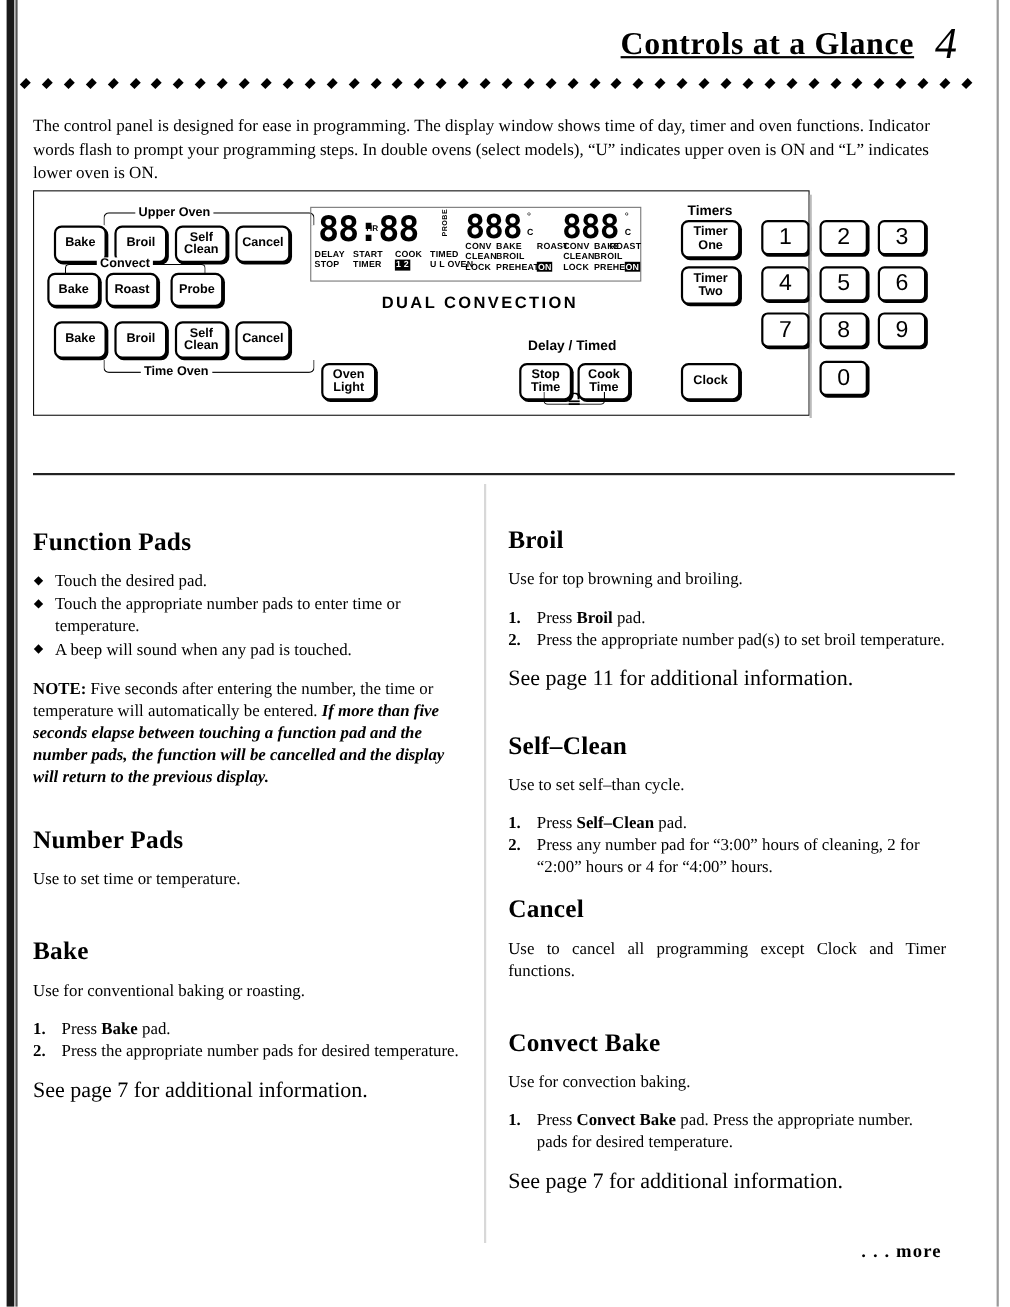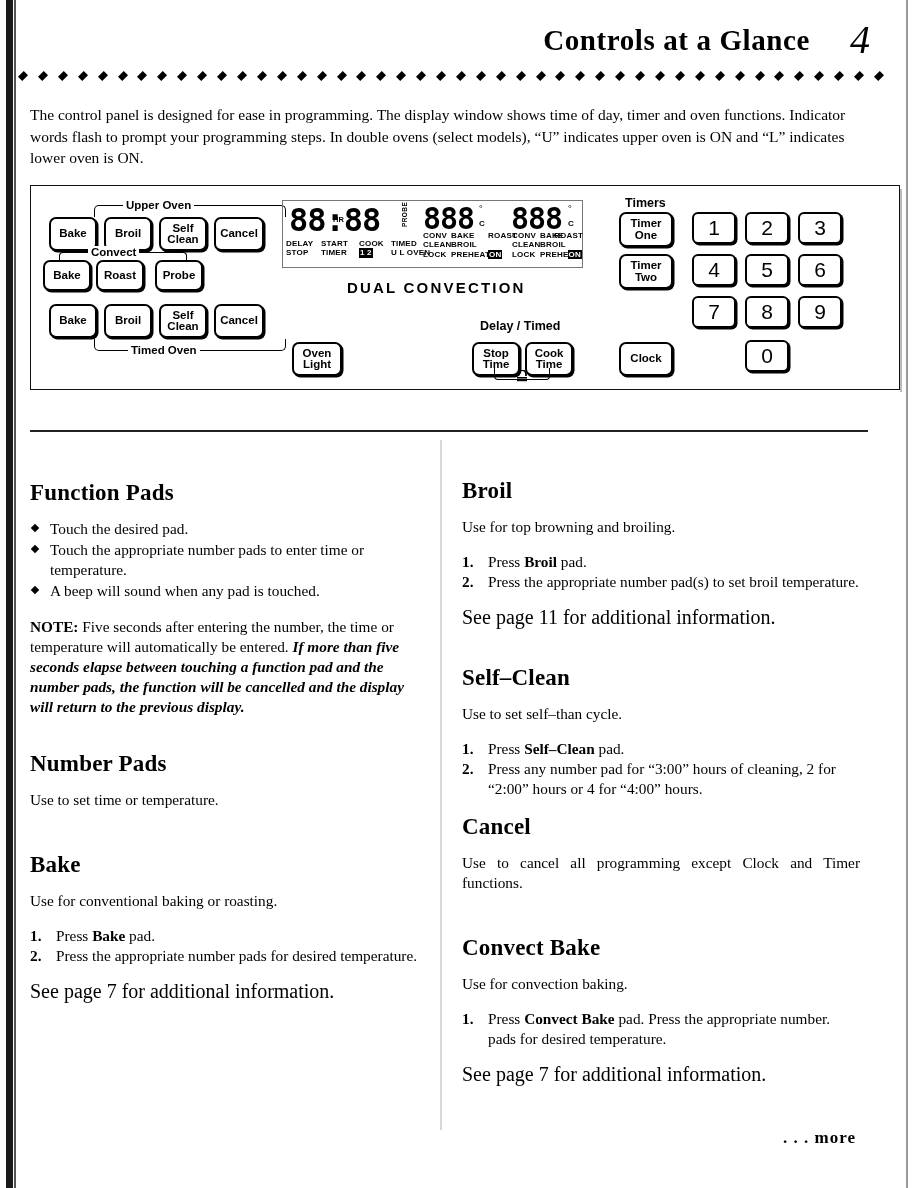--- a/index.html
+++ b/index.html
@@ -15,41 +15,42 @@
   
   .page-edge-left { position:absolute; left:6px; top:0; width:7px; height:1188px; background:#1a1a1a; }
   .page-edge-left2 { position:absolute; left:14px; top:0; width:2px; height:1188px; background:#555; }
   .page-edge-right { position:absolute; right:10px; top:0; width:2px; height:1188px; background:#9a9a9a; }
 
   .sheet { position:absolute; left:16px; top:0; width:886px; height:1188px; }
 
   
   .header { position:absolute; left:0; top:24px; width:868px; height:46px; }
   .header-title {
-    position:absolute; right:74px; top:0;
+    position:absolute; right:53px; top:0;
     font-family:"Liberation Serif", serif;
     font-weight:bold; font-size:29px; letter-spacing:.6px;
     white-space:nowrap;
+    text-decoration:underline;
   }
   .header-num {
     position:absolute; right:14px; top:-8px;
     font-family:"Liberation Serif", serif;
     font-style:italic; font-weight:normal; font-size:40px;
   }
   .diamond-rule { position:absolute; left:4px; top:70px; width:862px; height:12px;
     display:flex; justify-content:space-between; align-items:center; }
   .diamond-rule i { display:block; width:6px; height:6px; background:#000;
     transform:rotate(45deg) scale(1,1.35); }
 
   
   .intro { position:absolute; left:14px; top:104px; width:840px;
     font-size:15.5px; line-height:21.5px; }
 
   
-  .panel-box { position:absolute; left:14px; top:185px; width:870px; height:205px;
+  .panel-box { position:absolute; left:14px; top:173px; width:706px; height:205px;
     border:1.5px solid #111; background:#fff; }
   .panel-box::after{ content:""; position:absolute; right:-3px; top:3px; width:2px; height:100%; background:#bbb;}
 
   .pad {
     position:absolute; border:2.2px solid #000; border-radius:7px; background:#fff;
     font-family:"Liberation Sans", sans-serif; font-weight:bold;
     display:flex; flex-direction:column; align-items:center; justify-content:center;
     line-height:11.5px; font-size:11.5px; text-align:center;
     box-shadow:1.5px 1.5px 0 #000;
   }
@@ -199,21 +200,21 @@
     </div>
     <div class="pad" style="left:128px; top:118px; width:48px; height:34px;">
       <span>Self</span>
       <span>Clean</span>
     </div>
     <div class="pad" style="left:183px; top:118px; width:50px; height:34px;">
       <span>Cancel</span>
     </div>
 
     <div class="bracket" style="left:63px; top:153px; width:192px; height:12px; border-top:none; border-radius:0 0 5px 5px;"></div>
-    <div class="grouplabel" style="left:97px; top:158px;">Timed Oven</div>
+    <div class="grouplabel" style="left:97px; top:158px;">Time Oven</div>
 
     <div class="pad" style="left:261px; top:156px; width:50px; height:34px;">
       <span>Oven</span>
       <span>Light</span>
     </div>
 
     <div class="pad" style="left:441px; top:156px; width:48px; height:34px;">
       <span>Stop</span>
       <span>Time</span>
     </div>

